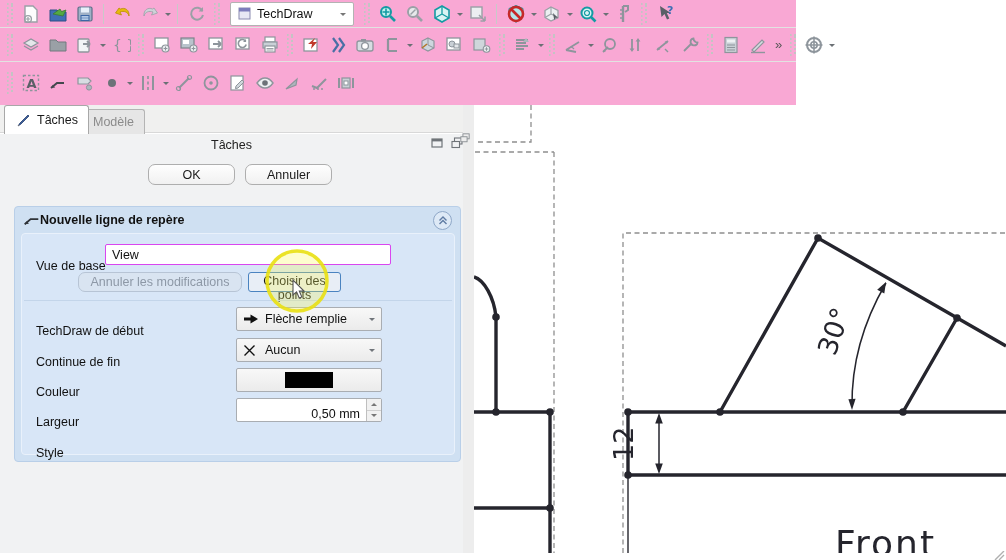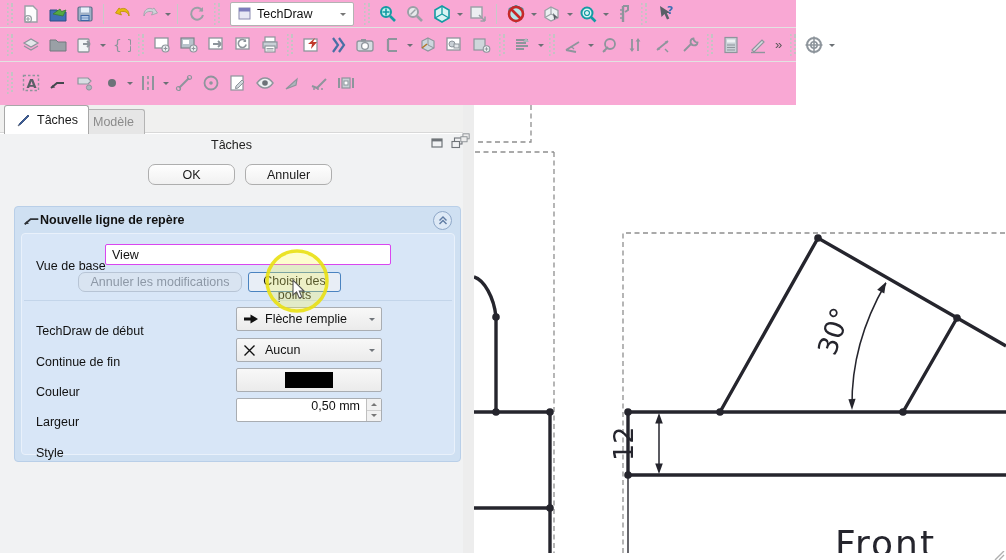--- a/index.html
+++ b/index.html
@@ -59,21 +59,21 @@
         border:1px solid #4a83c0;border-radius:3px;color:#16181b;font-size:12.5px;font-family:"Liberation Sans",sans-serif;}
   .dsep{position:absolute;left:2px;right:2px;top:66px;height:0;border-top:1px solid #c3d5ea;}
   .combo{position:absolute;left:214px;width:146px;height:24px;background:linear-gradient(#f8f8f8,#ebebeb);
          border:1px solid #a9adb2;border-radius:2px;display:flex;align-items:center;gap:6px;padding:0 6px;box-sizing:border-box;}
   .combo .ci{width:16px;height:14px;flex:0 0 auto;display:flex;align-items:center;}
   .combo .ct{font-size:12.5px;color:#111;}
   .combo .ca{margin-left:auto;border:3.5px solid transparent;border-top-color:#70757a;margin-top:4px;}
   .colorbtn{position:absolute;left:214px;width:146px;height:24px;background:linear-gradient(#f8f8f8,#ebebeb);
             border:1px solid #a9adb2;border-radius:2px;display:flex;align-items:center;justify-content:center;box-sizing:border-box;}
   .spin{position:absolute;left:214px;width:146px;height:24px;background:#fff;border:1px solid #a9adb2;border-radius:2px;
-        display:flex;align-items:flex-start;box-sizing:border-box;}
+        display:flex;align-items:flex-end;box-sizing:border-box;}
   .spin .sv{flex:1;text-align:right;padding-right:6px;color:#111;}
   .spin .sbtns{width:14px;height:100%;border-left:1px solid #bfbfbf;display:flex;flex-direction:column;}
   .spin .sbtns div{flex:1;display:flex;align-items:center;justify-content:center;background:#f1f1f1;}
   .spin .sbtns div:first-child{border-bottom:1px solid #cfcfcf;}
   .spin i.up{border:3px solid transparent;border-bottom-color:#777;margin-bottom:2px;}
   .spin i.dn{border:3px solid transparent;border-top-color:#777;margin-top:2px;}
   
   .splitter{position:absolute;left:463px;top:105px;width:11px;height:448px;background:#ededed;}
   .canvas{position:absolute;left:474px;top:105px;width:532px;height:448px;background:#fff;}
   .bottomstrip{position:absolute;left:0;top:553px;width:1006px;height:7px;background:#fff;}

